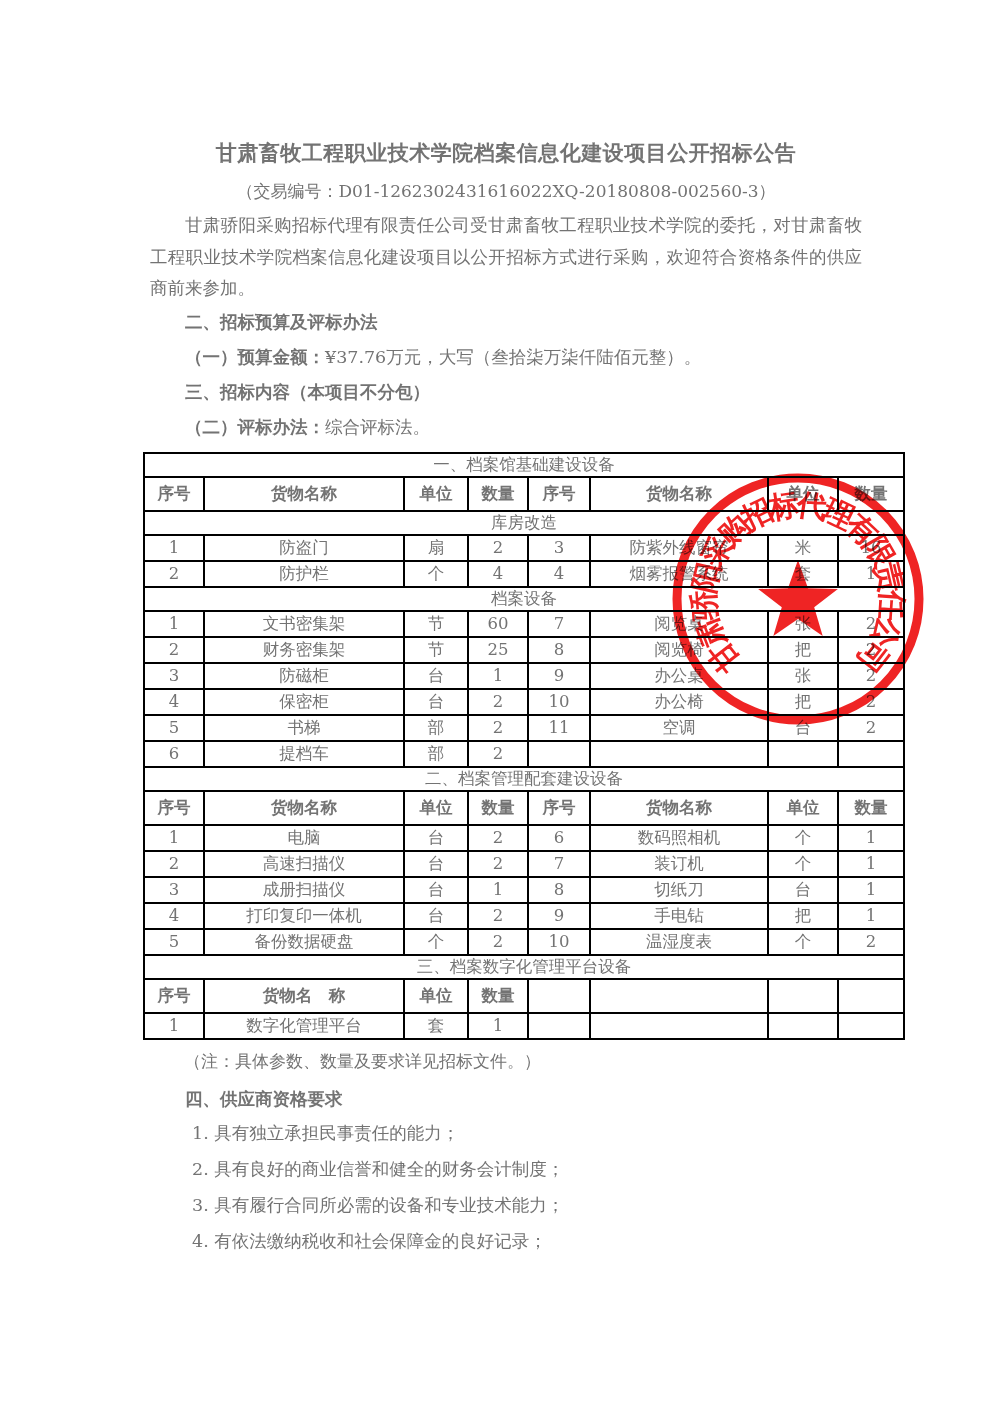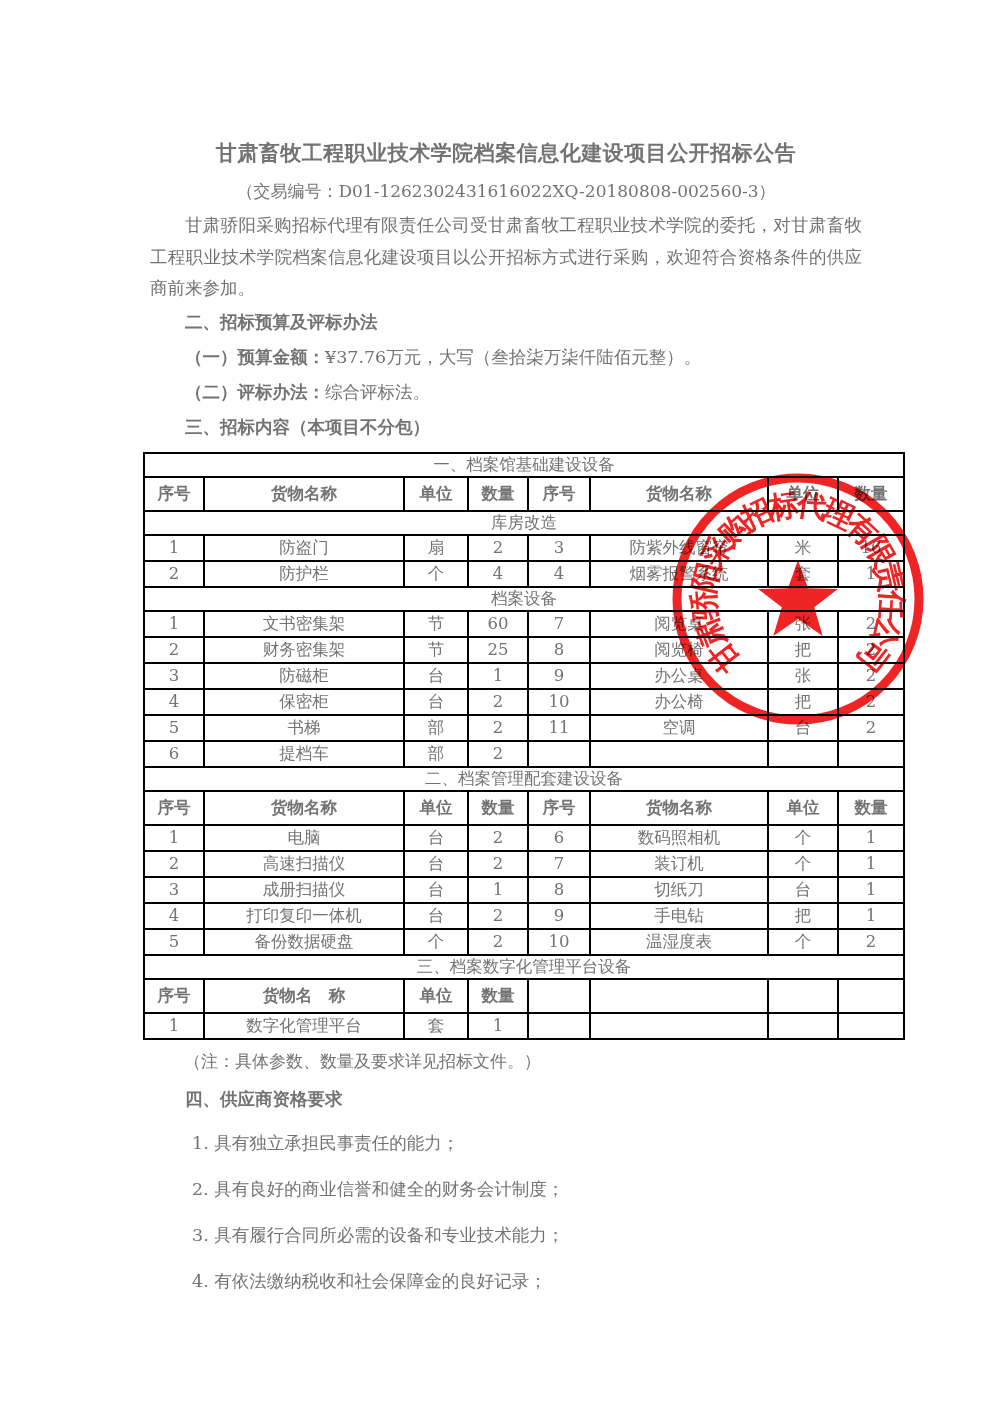--- a/index.html
+++ b/index.html
@@ -83,21 +83,21 @@
     font-size: 17.5px;
     line-height: 33px;
     text-align: justify;
     text-indent: 2em;
     margin-top: 4px;
   }
   .qual-item {
     font-size: 17.5px;
     line-height: 34px;
     padding-left: 2.4em;
-    margin-top: 12px;
+    margin-top: 2px;
   }
   .stamp {
     position: absolute;
     left: 667px;
     top: 468px;
     width: 262px;
     height: 262px;
     mix-blend-mode: multiply;
     opacity: 0.92;
     pointer-events: none;
@@ -113,23 +113,23 @@
 
     <div class="trans-line">（交易编号：D01-1262302431616022XQ-20180808-002560-3）</div>
 
     <p class="intro">甘肃骄阳采购招标代理有限责任公司受甘肃畜牧工程职业技术学院的委托，对甘肃畜牧工程职业技术学院档案信息化建设项目以公开招标方式进行采购，欢迎符合资格条件的供应商前来参加。</p>
 
 
     <p class="hline"><span class="b">二、招标预算及评标办法</span></p>
 
     <p class="hline"><span class="b">（一）预算金额：</span><span>¥37.76万元，大写（叁拾柒万柒仟陆佰元整）。</span></p>
 
+    <p class="hline"><span class="b">三、招标内容（本项目不分包）</span></p>
+
     <p class="hline"><span class="b">（二）评标办法：</span><span>综合评标法。</span></p>
-
-    <p class="hline"><span class="b">三、招标内容（本项目不分包）</span></p>
 
     <table class="goods">
       <colgroup>
         <col style="width:60px">
           <col style="width:200px">
           <col style="width:64px">
           <col style="width:60px">
         <col style="width:62px">
           <col style="width:178px">
           <col style="width:70px">

